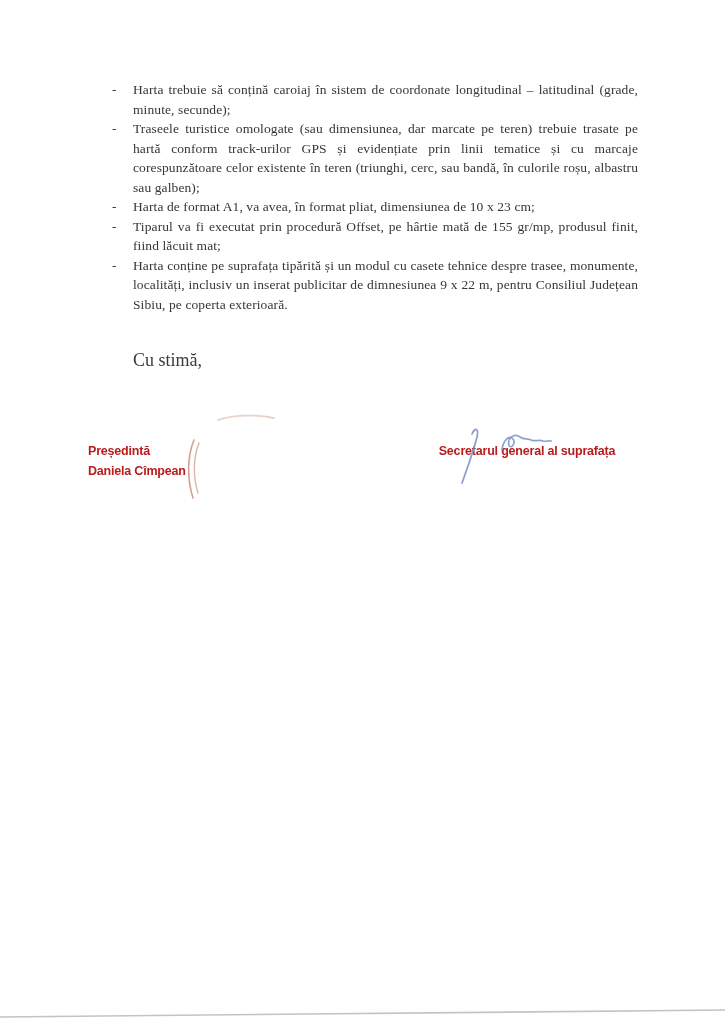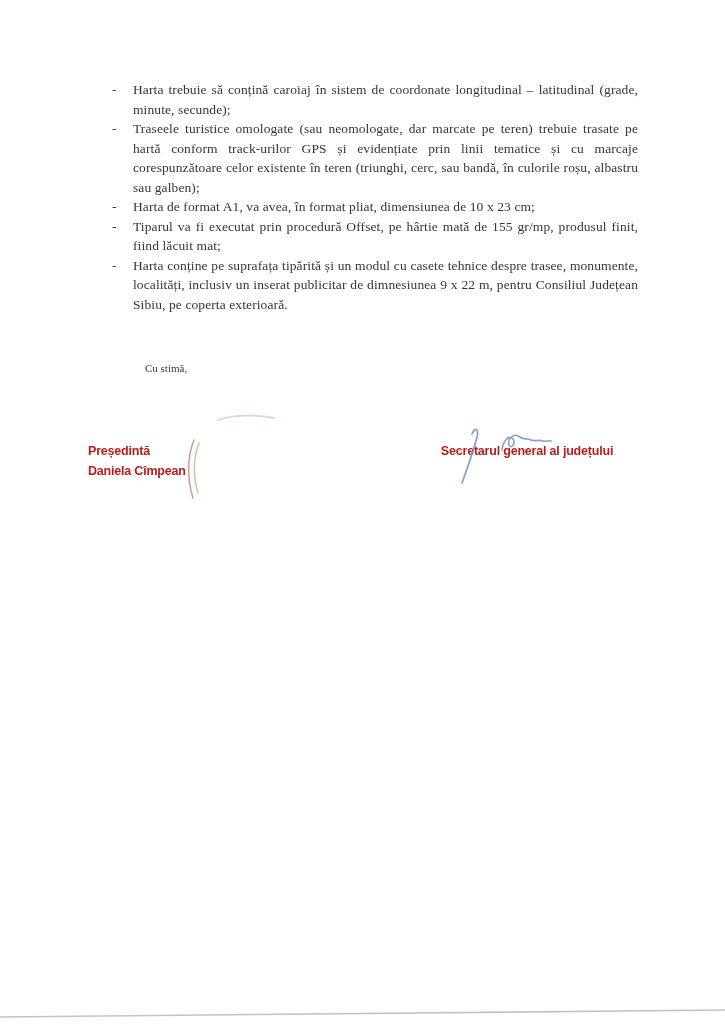--- a/index.html
+++ b/index.html
@@ -33,22 +33,22 @@
   }
   .bullet .marker {
     position: absolute;
     left: 2px;
     top: 0;
   }
   .closing {
     position: absolute;
     left: 133px;
     top: 350px;
-    margin: 12px;
-    font-size: 11px;
+    margin: 0;
+    font-size: 18px;
     color: #3a3a3a;
   }
   .sig {
     position: absolute;
     font-family: "Liberation Sans", sans-serif;
     font-weight: bold;
     font-size: 12.5px;
     line-height: 20px;
     color: #b91c1c;
     letter-spacing: -0.2px;
@@ -66,21 +66,21 @@
 
 <div class="page">
 
   <ul class="bullets">
     <li class="bullet">
       <span class="marker">-</span>
       <span class="text">Harta trebuie să conțină caroiaj în sistem de coordonate longitudinal – latitudinal (grade, minute, secunde);</span>
     </li>
     <li class="bullet">
       <span class="marker">-</span>
-      <span class="text">Traseele turistice omologate (sau neomologate, dar marcate pe teren) trebuie trasate pe hartă conform track-urilor GPS și evidențiate prin linii tematice și cu marcaje corespunzătoare celor existente în teren (triunghi, cerc, sau bandă, în culorile roșu, albastru sau galben);</span>
+      <span class="text">Traseele turistice omologate (sau dimensiunea, dar marcate pe teren) trebuie trasate pe hartă conform track-urilor GPS și evidențiate prin linii tematice și cu marcaje corespunzătoare celor existente în teren (triunghi, cerc, sau bandă, în culorile roșu, albastru sau galben);</span>
     </li>
     <li class="bullet">
       <span class="marker">-</span>
       <span class="text">Harta de format A1, va avea, în format pliat, dimensiunea de 10 x 23 cm;</span>
     </li>
     <li class="bullet">
       <span class="marker">-</span>
       <span class="text">Tiparul va fi executat prin procedură Offset, pe hârtie mată de 155 gr/mp, produsul finit, fiind lăcuit mat;</span>
     </li>
     <li class="bullet">
@@ -99,21 +99,21 @@
     <div>Președintă</div>
     <div>Daniela Cîmpean</div>
   </div>
 
   <svg class="ink ink-red-parens" width="30" height="64" viewBox="0 0 30 64">
     <path d="M14 3 C 7 20, 7 42, 13 61" fill="none" stroke="#c0756b" stroke-width="1.6" stroke-linecap="round" opacity="0.7"></path>
     <path d="M19 6 C 13 21, 13 40, 18 56" fill="none" stroke="#c0756b" stroke-width="1.4" stroke-linecap="round" opacity="0.55"></path>
   </svg>
 
   <div class="sig sig-right">
-    <div>Secretarul general al județului</div>
+    <div>Secretarul general al suprafața</div>
   </div>
 
   <svg class="ink ink-blue-signature" width="130" height="68" viewBox="0 0 130 68">
     <path d="M22 14 C 25 7, 29 8, 27 17 C 23 33, 17 49, 12 63" fill="none" stroke="#7590c7" stroke-width="1.8" stroke-linecap="round" opacity="0.85"></path>
     <path d="M52 30 C 53 21, 59 14, 63 19 C 66 23, 61 30, 59 25 C 57 18, 64 13, 70 17 C 74 20, 77 18, 81 20 C 85 22, 89 19, 93 21 C 96 22, 99 20, 101 21" fill="none" stroke="#7590c7" stroke-width="1.7" stroke-linecap="round" opacity="0.85"></path>
   </svg>
 
   <svg class="page-edge" width="725" height="24" viewBox="0 0 725 24">
     <path d="M0 17 L 725 10" fill="none" stroke="#bdbdbd" stroke-width="1.6" opacity="0.9"></path>
   </svg>

